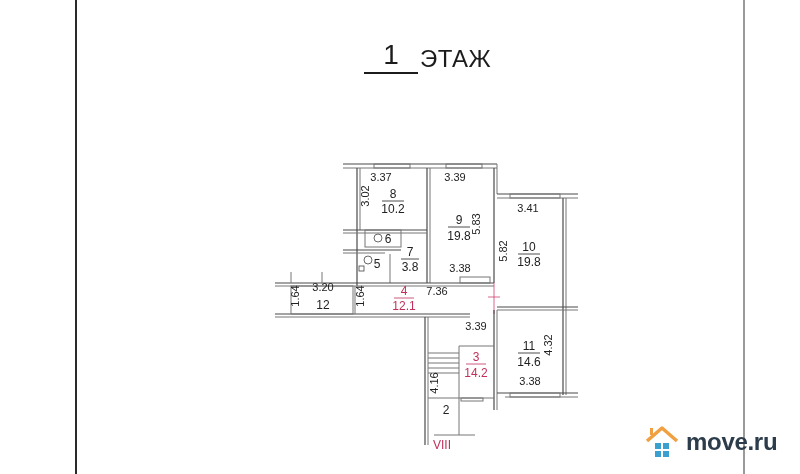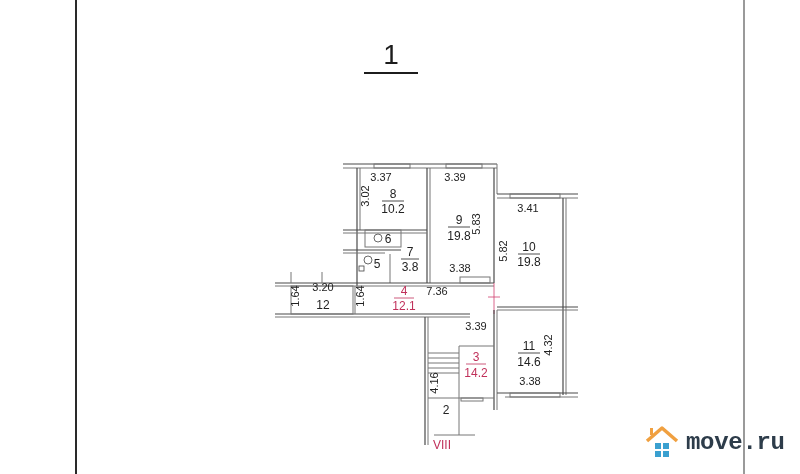--- a/index.html
+++ b/index.html
@@ -13,31 +13,32 @@
   .title { position: absolute; left: 364px; top: 34px; height: 40px; display: flex; align-items: flex-end; color: #1c1c1c; }
   .title .num { display: inline-block; width: 54px; text-align: center; font-size: 28px; border-bottom: 2px solid #1c1c1c; line-height: 34px; }
   .title .word { font-size: 24px; line-height: 30px; margin-left: 2px; letter-spacing: 0.5px; }
   svg.plan { position: absolute; left: 0; top: 0; }
   .lbl { font-family: "Liberation Sans", sans-serif; font-size: 11px; fill: #222; }
   .lbl-big { font-size: 12px; }
   .red { fill: #c0305a; }
   .wall { stroke: #4a4a4a; stroke-width: 1.2; fill: none; }
   .wall2 { stroke: #777; stroke-width: 1; fill: none; }
   .redline { stroke: #d04070; stroke-width: 0.8; fill: none; }
-  .logo { position: absolute; left: 644px; top: 424px; display: flex; align-items: center; font-family: Liberation Mono, monospace; }
+  .logo { position: absolute; left: 644px; top: 424px; display: flex; align-items: center; }
   .logo-text { font-size: 24px; font-weight: bold; color: #2d3c4a; margin-left: 6px; letter-spacing: -0.3px; }
 </style>
 </head>
 <body>
 
 <div class="frame-left"></div>
 <div class="frame-right"></div>
 
 <div class="title">
   <span class="num">1</span>
+  <span class="word">ЭТАЖ</span>
 </div>
 
 <svg class="plan" width="800" height="474" viewBox="0 0 800 474">
   <g>
 
     <line class="wall" x1="343" y1="164" x2="497" y2="164"></line>
     <line class="wall2" x1="343" y1="168" x2="497" y2="168"></line>
     <rect class="wall2" x="374" y="164" width="36" height="4"></rect>
     <rect class="wall2" x="446" y="164" width="36" height="4"></rect>
 

